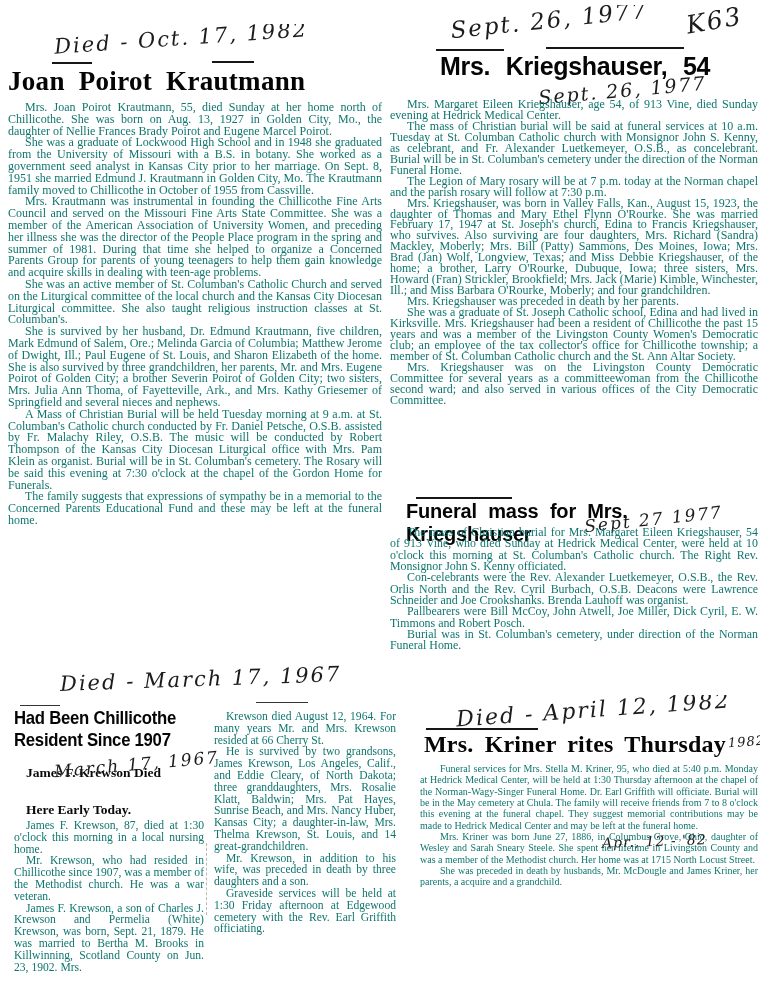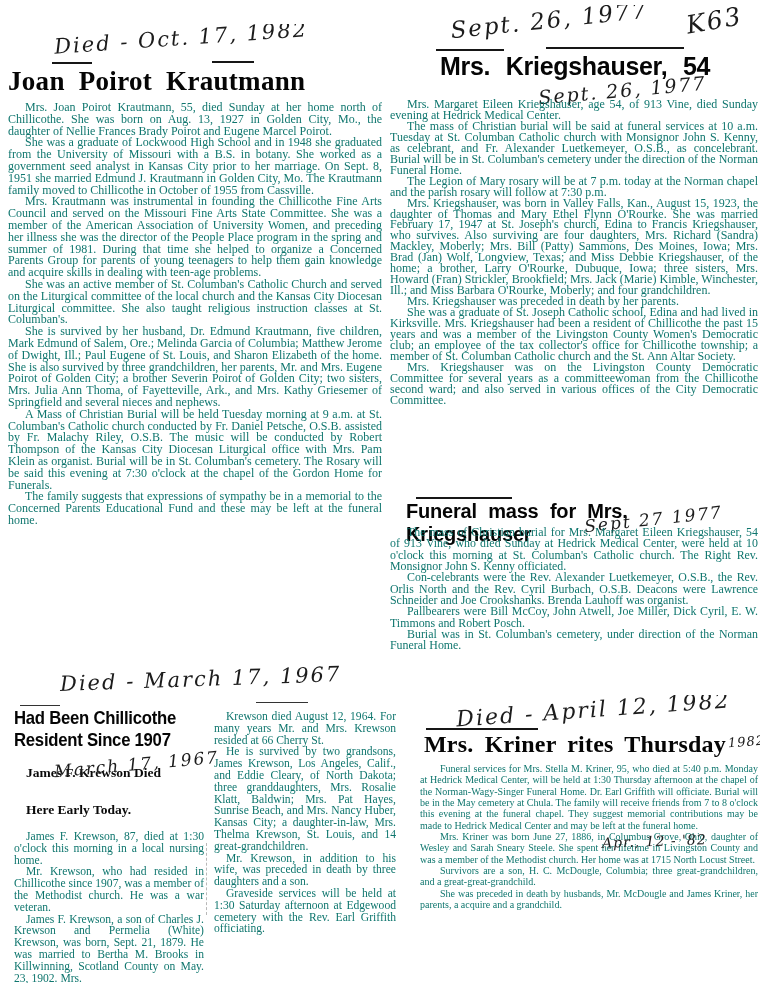--- a/index.html
+++ b/index.html
@@ -104,45 +104,44 @@
     <div class="col-divider" style="left:198px;top:178px;height:72px;"></div>
     <div class="cols" style="left:4px;top:42px;width:384px;">
       <div class="col-l">
         <div class="hl-sans krewson-hl">Had Been Chillicothe</div>
         <div class="hl-sans krewson-hl">Resident Since 1907</div>
         <div style="position:relative;">
           <div class="hw" style="left:40px;top:-8px;font-size:17px;transform:rotate(-5deg);z-index:2;">March 17, 1967</div>
           <div class="krewson-sub">James F. Krewson Died</div>
           <div class="krewson-sub" style="margin-top:16px;">Here Early Today.</div>
         </div>
-        <div class="body body-krewson" style="margin-top:11px;">
+        <div class="body body-krewson" style="">
           <p>James F. Krewson, 87, died at 1:30 o'clock this morning in a local nursing home.</p>
           <p>Mr. Krewson, who had resided in Chillicothe since 1907, was a member of the Methodist church. He was a war veteran.</p>
-          <p>James F. Krewson, a son of Charles J. Krewson and Permelia (White) Krewson, was born, Sept. 21, 1879. He was married to Bertha M. Brooks in Killwinning, Scotland County on May. 23, 1902. Mrs.</p>
+          <p>James F. Krewson, a son of Charles J. Krewson and Permelia (White) Krewson, was born, Sept. 21, 1879. He was married to Bertha M. Brooks in Killwinning, Scotland County on Jun. 23, 1902. Mrs.</p>
         </div>
       </div>
       <div class="col-r">
         <div class="body body-krewson" style="margin-top:4px;">
           <p>Krewson died August 12, 1964. For many years Mr. and Mrs. Krewson resided at 66 Cherry St.</p>
           <p>He is survived by two grandsons, James Krewson, Los Angeles, Calif., and Eddie Cleary, of North Dakota; three granddaughters, Mrs. Rosalie Klatt, Baldwin; Mrs. Pat Hayes, Sunrise Beach, and Mrs. Nancy Huber, Kansas City; a daughter-in-law, Mrs. Thelma Krewson, St. Louis, and 14 great-grandchildren.</p>
           <p>Mr. Krewson, in addition to his wife, was preceded in death by three daughters and a son.</p>
-          <p>Graveside services will be held at 1:30 Saturday afternoon at Edgewood cemetery with the Rev. Earl Griffith officiating.</p>
+          <p>Graveside services will be held at 1:30 Friday afternoon at Edgewood cemetery with the Rev. Earl Griffith officiating.</p>
         </div>
       </div>
     </div>
   </div>
 
   <div class="clip" style="left:418px;top:695px;width:342px;height:288px;">
     <div class="hw" style="left:38px;top:2px;font-size:22px;transform:rotate(-4deg);">Died - April 12, 1982</div>
     <div class="rule" style="left:8px;top:33px;width:112px;"></div>
     <div style="position:absolute;left:6px;top:36px;white-space:nowrap;">
       <h2 class="hl-serif" style="display:inline;font-size:24px;word-spacing:5px;letter-spacing:.2px;text-align:right;">Mrs. Kriner rites Thursday</h2><span class="hw" style="position:relative;left:2px;top:-6px;font-size:13px;letter-spacing:1px;display:inline-block;transform:rotate(-4deg);">1982</span>
     </div>
     <div class="hw" style="left:184px;top:138px;font-size:14px;letter-spacing:1px;transform:rotate(-2deg);z-index:2;">Apr., 12 - '82</div>
     <div class="body body-kriner" style="position:absolute;left:2px;top:68px;width:338px;">
       <p>Funeral services for Mrs. Stella M. Kriner, 95, who died at 5:40 p.m. Monday at Hedrick Medical Center, will be held at 1:30 Thursday afternoon at the chapel of the Norman-Wagy-Singer Funeral Home. Dr. Earl Griffith will officiate. Burial will be in the May cemetery at Chula. The family will receive friends from 7 to 8 o'clock this evening at the funeral chapel. They suggest memorial contributions may be made to Hedrick Medical Center and may be left at the funeral home.</p>
       <p>Mrs. Kriner was born June 27, 1886, in Columbus Grove, Ohio, daughter of Wesley and Sarah Sneary Steele. She spent her lifetime in Livingston County and was a member of the Methodist church. Her home was at 1715 North Locust Street.</p>
-      <p>Survivors are a son, H. C. McDougle, Columbia; three great-grandchildren, and a great-great-grandchild.</p>
       <p>She was preceded in death by husbands, Mr. McDougle and James Kriner, her parents, a acquire and a grandchild.</p>
     </div>
   </div>
 
 </div>
 
 </body></html>

